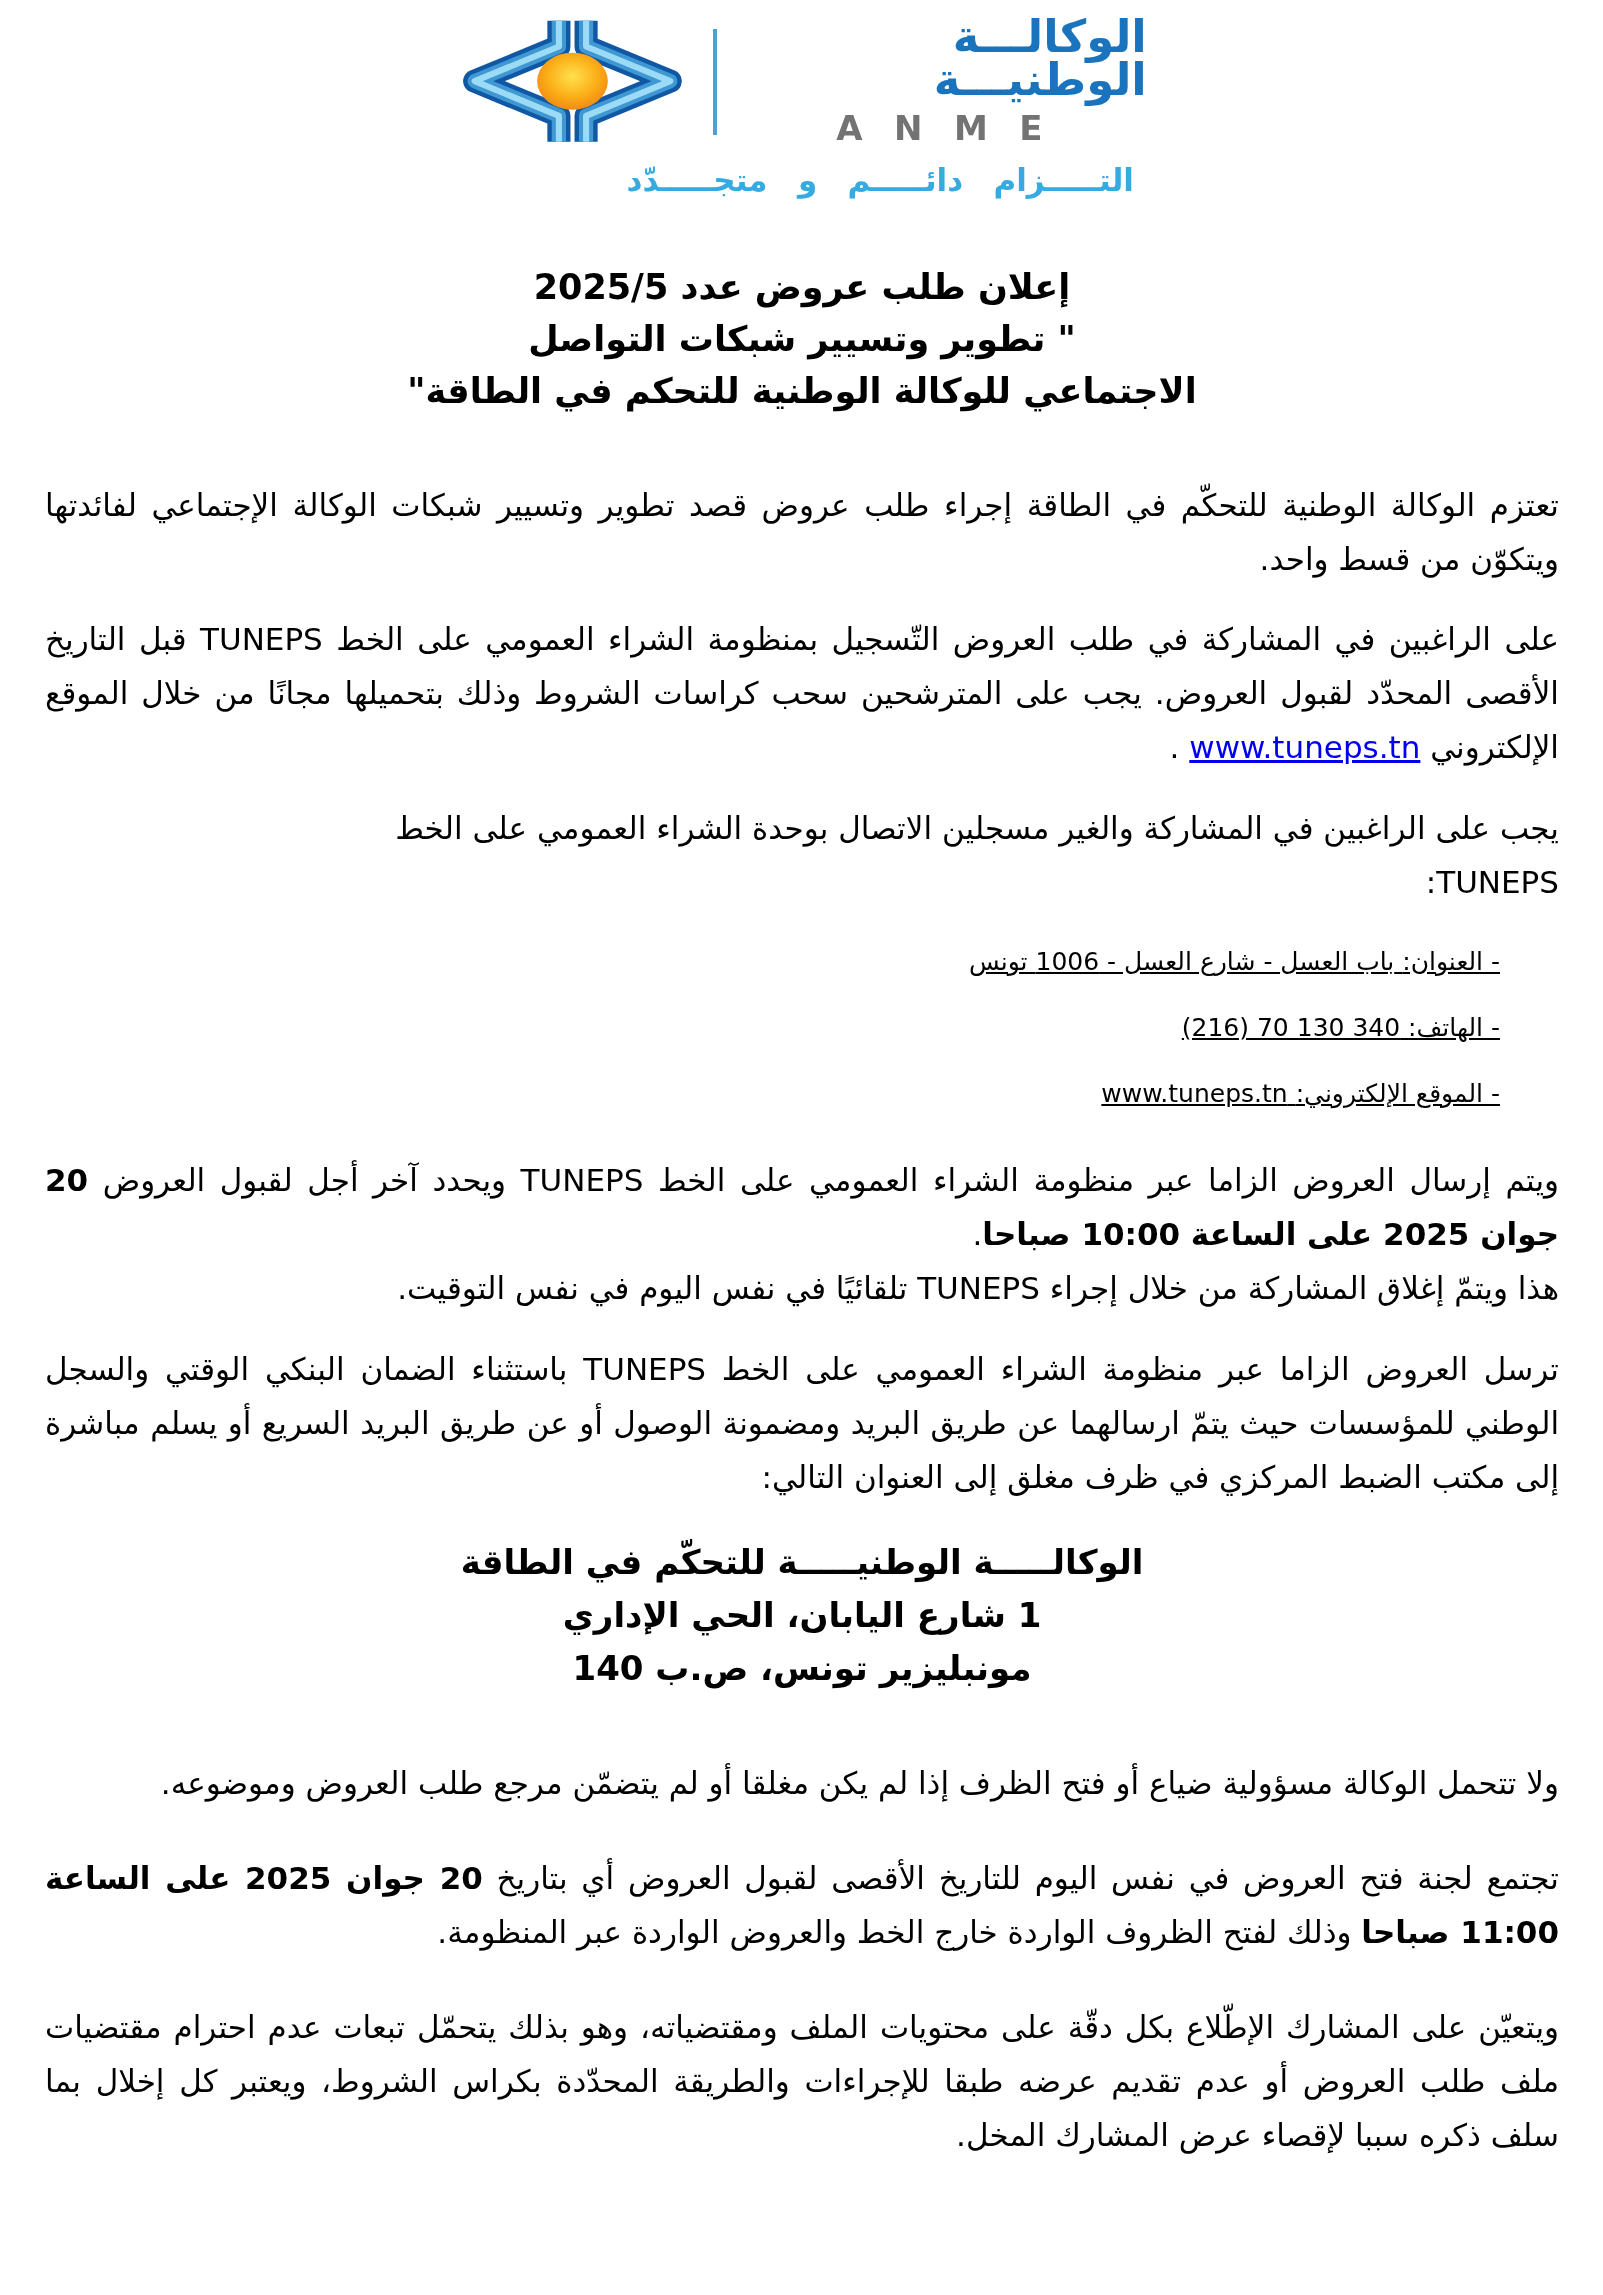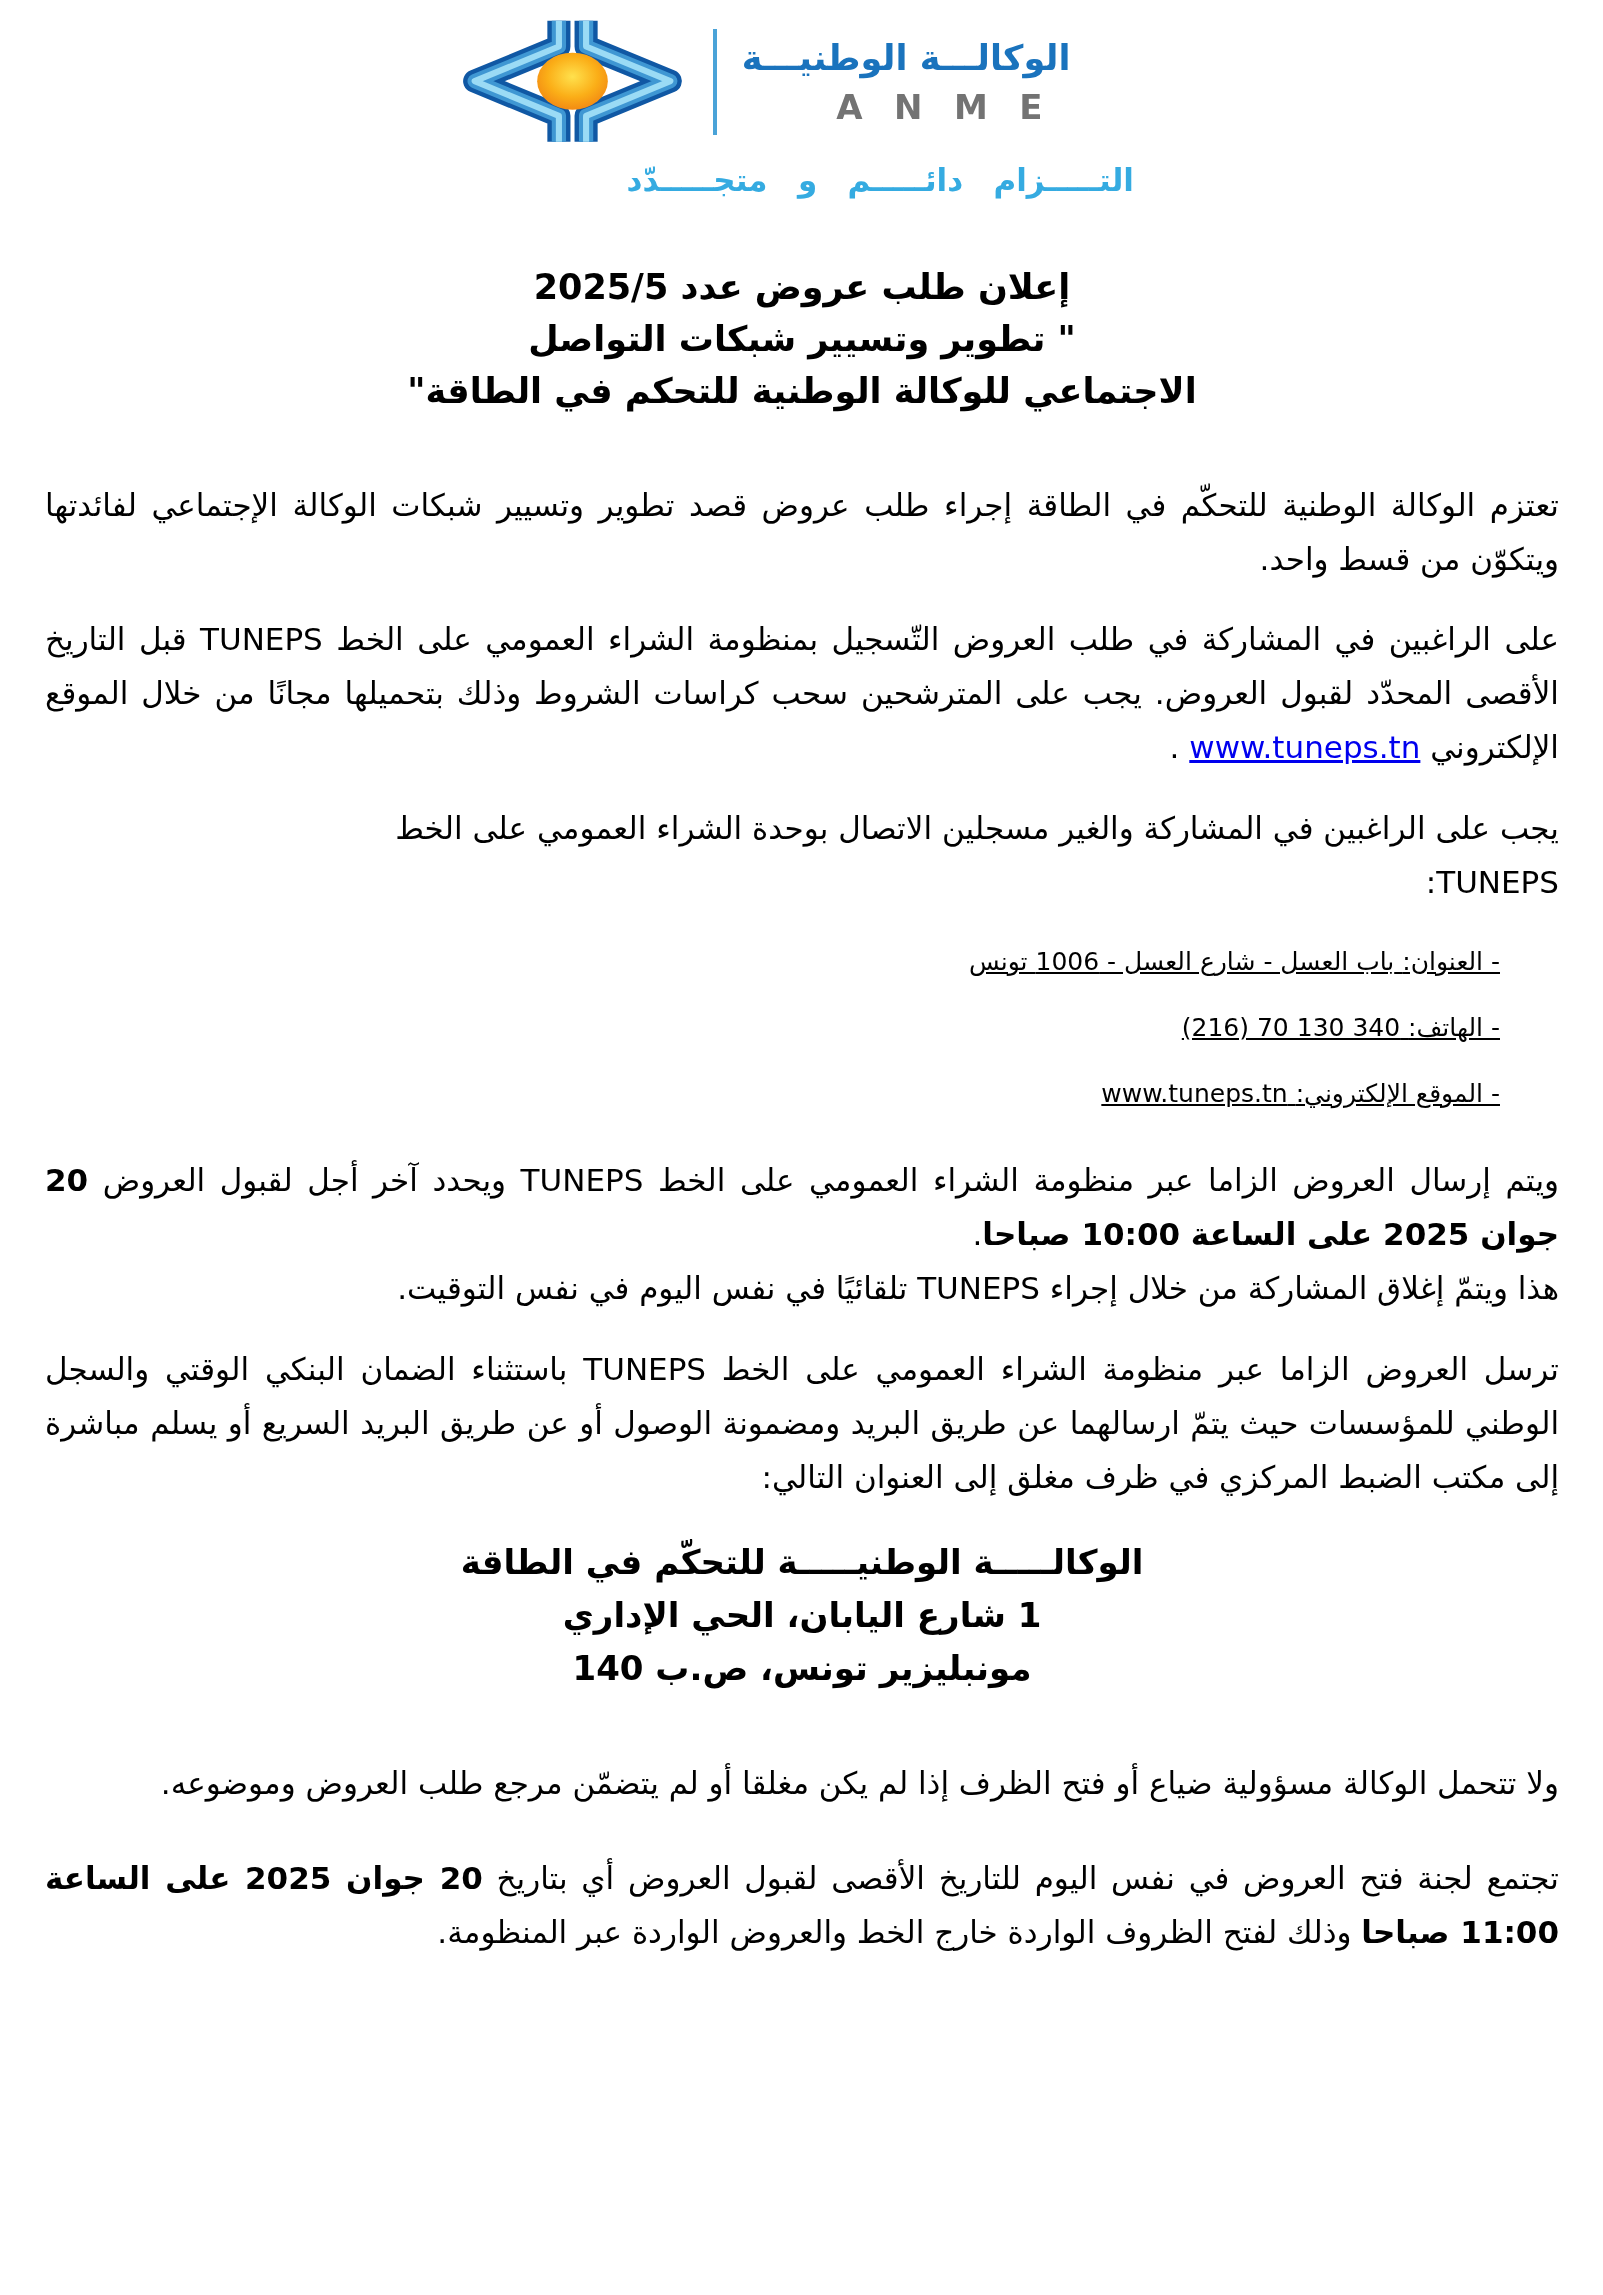--- a/index.html
+++ b/index.html
@@ -7,21 +7,21 @@
   body{width:1604px;height:2295px;font-family:"DejaVu Sans",sans-serif;color:#000;}
   .page{position:relative;width:1604px;height:2295px;overflow:hidden;background:#fff;}
   .content{padding:0 45px;}
 
   
   .logo{display:flex;flex-direction:column;align-items:center;padding-top:11.2px;}
   .logo-row{display:flex;direction:ltr;align-items:center;gap:25px;}
   .emblem{width:231px;height:141px;display:block;}
   .logo-divider{width:3.5px;height:106px;background:#4aa3d8;}
   .names{width:405px;display:flex;flex-direction:column;}
-  .name-ar{direction:rtl;text-align:left;font-weight:bold;font-size:35px;line-height:43px;color:#1a73bd;}
+  .name-ar{direction:rtl;text-align:right;font-weight:bold;font-size:45px;line-height:43px;color:#1a73bd;}
   .anme{text-align:center;font-size:34px;color:#737373;letter-spacing:9.8px;margin-top:7px;font-weight:bold;}
   .tagline{direction:rtl;margin-top:9.8px;width:664px;text-align:right;font-size:31px;font-weight:bold;color:#35abe1;word-spacing:19.6px;}
 
   
   .title{margin-top:63px;text-align:center;font-weight:bold;font-size:35px;line-height:52px;direction:rtl;}
 
   
   .para{direction:rtl;text-align:justify;font-size:31px;line-height:54px;margin:26.5px 0 0 0;}
   .para.tight{margin-top:0;}
   .para.gap-lg{margin-top:61px;}
@@ -111,16 +111,17 @@
       <div>1 شارع اليابان، الحي الإداري</div>
       <div>مونبليزير تونس، ص.ب 140</div>
     </div>
 
     <p class="para gap-lg">ولا تتحمل الوكالة مسؤولية ضياع أو فتح الظرف إذا لم يكن مغلقا أو لم يتضمّن مرجع طلب العروض وموضوعه.</p>
 
     <p class="para gap-md"><span>تجتمع لجنة فتح العروض في نفس اليوم للتاريخ الأقصى لقبول العروض أي بتاريخ</span>
       <b>20 جوان 2025 على الساعة 11:00 صباحا</b>
       <span>وذلك لفتح الظروف الواردة خارج الخط والعروض الواردة عبر المنظومة.</span></p>
 
+    <p class="para gap-md">ويتعيّن على المشارك الإطّلاع بكل دقّة على محتويات الملف ومقتضياته، وهو بذلك يتحمّل تبعات عدم احترام مقتضيات ملف طلب العروض أو عدم تقديم عرضه طبقا للإجراءات والطريقة المحدّدة بكراس الشروط، ويعتبر كل إخلال بما سلف ذكره سببا لإقصاء عرض المشارك المخل.</p>
 
   </div>
 </div>
 
 
 </body></html>

